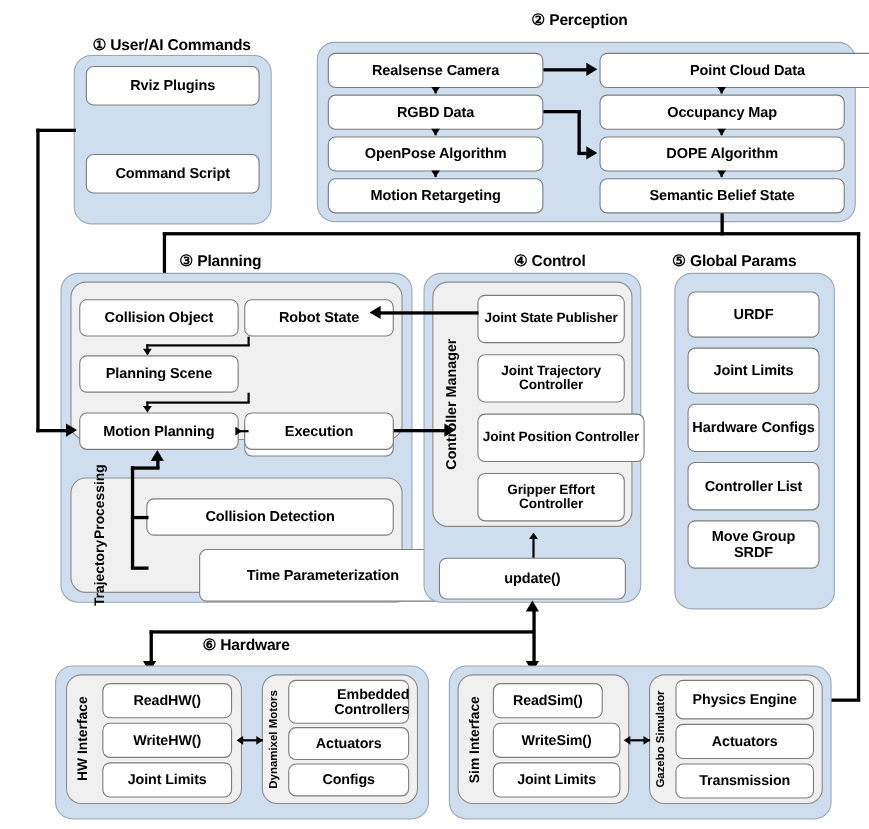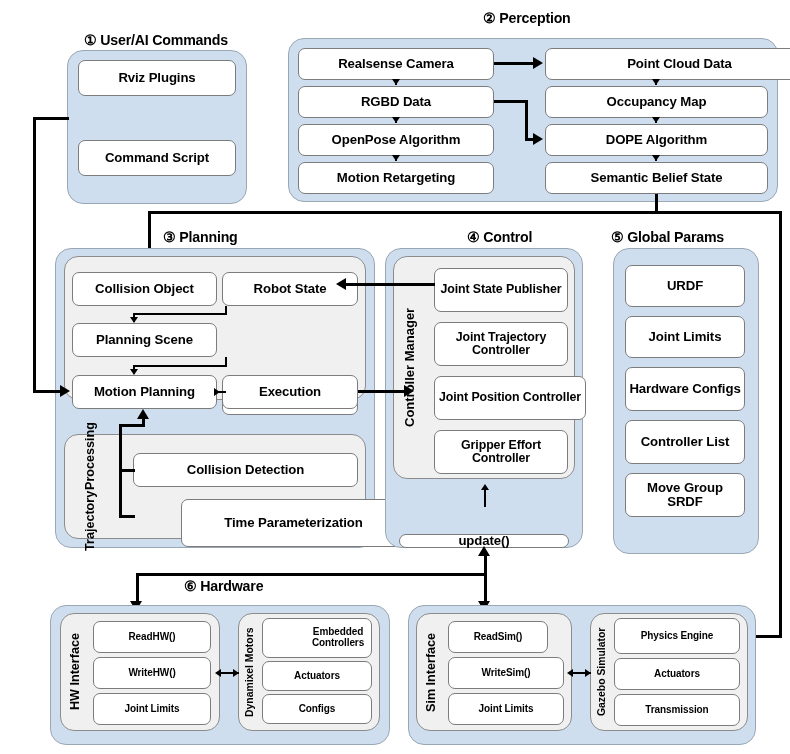--- a/index.html
+++ b/index.html
@@ -13,21 +13,21 @@
   
   .sub{position:absolute;background:#f0f0f0;border:1.6px solid #8c8c8c;
        border-radius:14px;box-sizing:border-box;}
   
   .node{position:absolute;background:#ffffff;border:1.5px solid #7c7c7c;
         border-radius:7px;box-sizing:border-box;display:flex;
         align-items:center;justify-content:center;text-align:center;
         font-weight:bold;color:#000;line-height:1.08;font-size:13.2px;
         letter-spacing:-0.1px;padding:0 2px;}
   .node.sm{font-size:12.4px;}
-  .node.xs{font-size:10px;}
+  .node.xs{font-size:13px;text-align:right;}
 
   
   .cap{position:absolute;font-weight:bold;font-size:14.2px;color:#000;
        white-space:nowrap;letter-spacing:-0.2px;}
 
   
   .vlabel{position:absolute;display:flex;align-items:center;
           justify-content:center;font-weight:bold;color:#000;
           writing-mode:vertical-rl;transform:rotate(180deg);
           text-align:center;line-height:1.05;}
@@ -194,21 +194,21 @@
   <div class="ar rt" style="left:60px;top:385px;"></div>
 
   <div class="cap" style="left:467px;top:229px;">④ Control</div>
   <div class="grp" style="left:385px;top:248px;width:198px;height:300px;"></div>
   <div class="sub" style="left:393px;top:256px;width:182px;height:223px;"></div>
   <div class="vlabel" style="left:398px;top:262px;width:24px;height:211px;font-size:13px;">Controller Manager</div>
   <div class="node sm" style="left:434px;top:268px;width:134px;height:44px;">Joint State Publisher</div>
   <div class="node sm" style="left:434px;top:322px;width:134px;height:44px;">Joint Trajectory Controller</div>
   <div class="node sm" style="left:434px;top:376px;width:152px;height:44px;">Joint Position Controller</div>
   <div class="node sm" style="left:434px;top:430px;width:134px;height:44px;">Gripper Effort Controller</div>
-  <div class="node" style="left:399px;top:534px;width:170px;height:14px;">update()</div>
+  <div class="node" style="left:399px;top:507px;width:170px;height:38px;">update()</div>
 
   <div class="ln tv" style="left:484px;top:489px;height:18px;"></div>
   <div class="ar tup" style="left:481px;top:484px;"></div>
 
   <div class="ln hl" style="left:345px;top:283px;width:90px;"></div>
   <div class="ar lf" style="left:336px;top:278px;"></div>
 
   <div class="ln hl" style="left:358px;top:390px;width:50px;"></div>
   <div class="ar rt" style="left:404px;top:385px;"></div>
 

